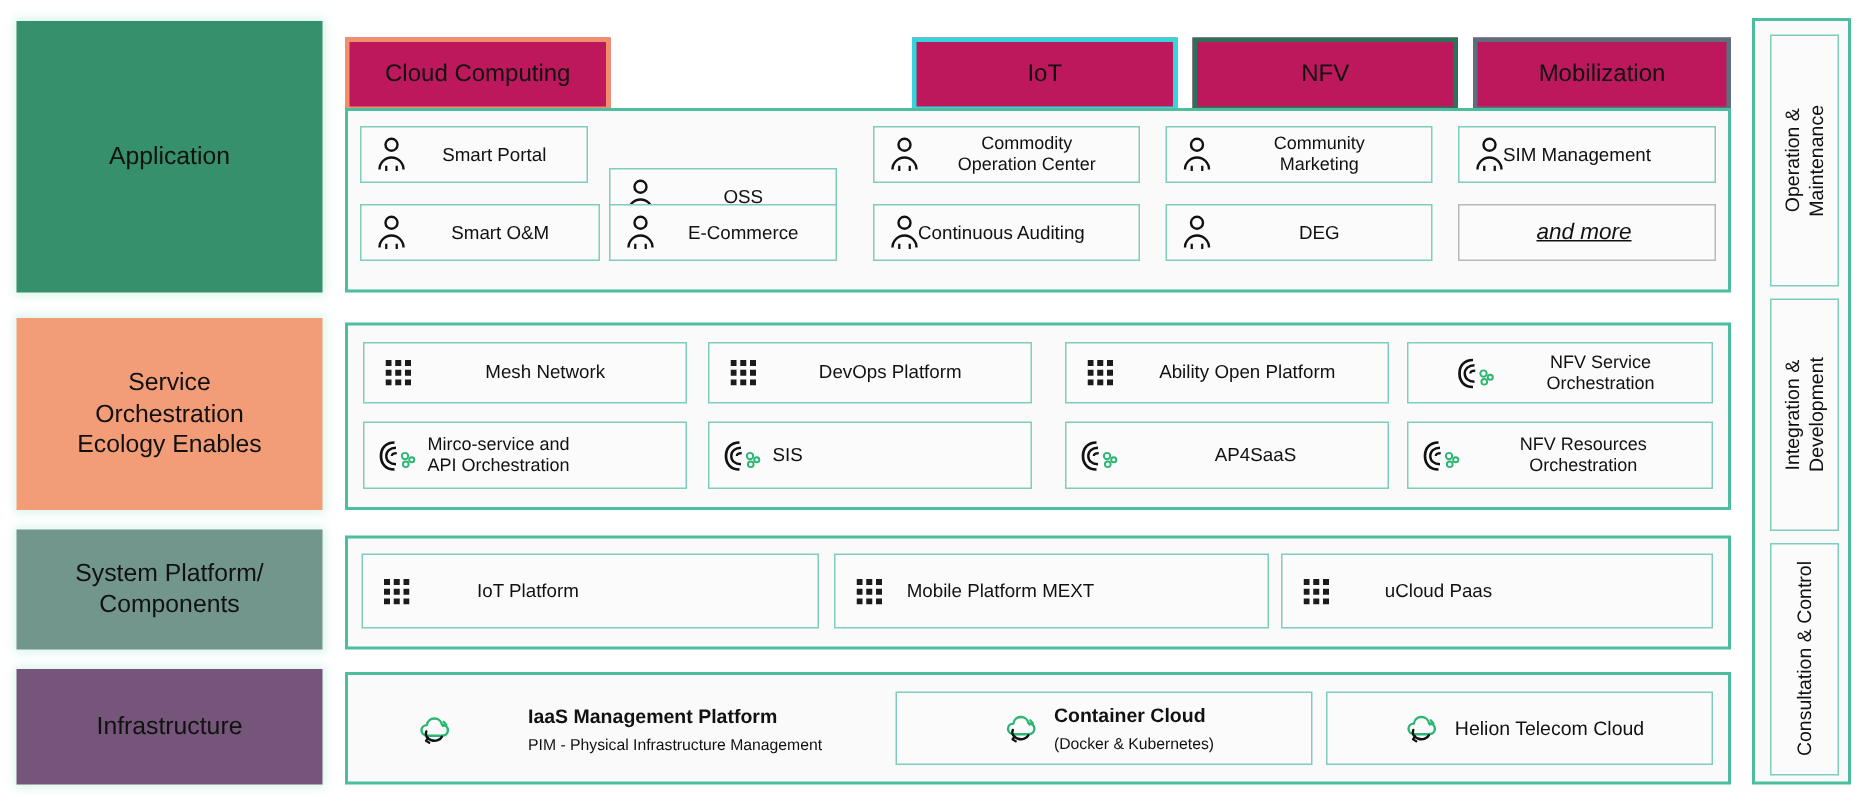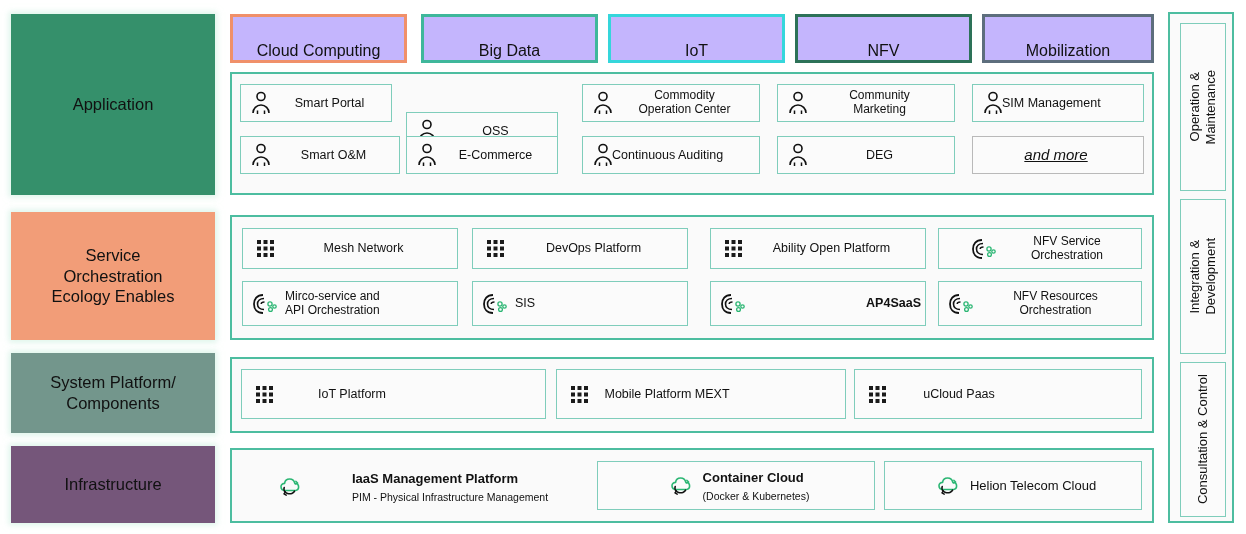--- a/index.html
+++ b/index.html
@@ -37,25 +37,26 @@
     color:#111;
     font-size:16.5px;
     line-height:1.25;
     box-sizing:border-box;
     box-shadow:0 0 6px 2px rgba(190,235,215,.55);
   }
 
   
   .chip{
     position:absolute;
-    background:#c4b5fd;
-    box-sizing:border-box;
-    display:flex;align-items:flex-end;justify-content:center;
+    background:#be185d;
+    box-sizing:border-box;
+    display:flex;align-items:center;justify-content:center;
     font-size:16px;
     color:#111;
+    margin-top:11px;
   }
 
   
   .rail{
     position:absolute;
     border:2px solid #4DBDA0;
     background:#fafafa;
     box-sizing:border-box;
   }
   .rail-cell{
@@ -101,23 +102,20 @@
   .infra-single{font-size:13px;margin-left:8px;text-align:center;}
 </style>
 </head>
 <body>
 
 <div class="canvas">
 
   <div class="chip" style="left:230px;top:14px;width:177px;height:49px;border:3px solid #F0906A;">
     <span>Cloud Computing</span>
   </div>
-  <div class="chip" style="left:421px;top:14px;width:177px;height:49px;border:3px solid #3FB79B;">
-    <span>Big Data</span>
-  </div>
   <div class="chip" style="left:608px;top:14px;width:177px;height:49px;border:3px solid #35D6DB;">
     <span>IoT</span>
   </div>
   <div class="chip" style="left:795px;top:14px;width:177px;height:49px;border:3px solid #2D7258;">
     <span>NFV</span>
   </div>
   <div class="chip" style="left:982px;top:14px;width:172px;height:49px;border:3px solid #5D6E7D;">
     <span>Mobilization</span>
   </div>
 
@@ -329,21 +327,21 @@
 
     <div class="tile" style="position:absolute;left:478px;top:64px;width:216px;height:45px;">
       <svg class="ico ico-wave" viewBox="0 0 26 22">
         <path d="M11 2 C5 2 2 6 2 11 C2 16 5 20 11 20" fill="none" stroke="#111" stroke-width="1.8"></path>
         <path d="M12 5.5 C8 5.5 5.5 7.8 5.5 11 C5.5 14.2 8 16.5 12 16.5" fill="none" stroke="#111" stroke-width="1.6"></path>
         <path d="M12.5 9 C10.5 9 9.2 9.9 9.2 11" fill="none" stroke="#111" stroke-width="1.5"></path>
         <circle cx="18" cy="11" r="2.1" fill="none" stroke="#2BB673" stroke-width="1.3"></circle>
         <circle cx="18.5" cy="16.5" r="1.9" fill="none" stroke="#2BB673" stroke-width="1.3"></circle>
         <circle cx="22.5" cy="13.5" r="1.7" fill="none" stroke="#2BB673" stroke-width="1.3"></circle>
       </svg>
-      <span class="lbl" style="text-align:right;margin-left:7px;font-weight:bold;">AP4SaaS</span>
+      <span class="lbl" style="text-align:center;margin-left:7px;">AP4SaaS</span>
     </div>
 
     <div class="tile" style="position:absolute;left:706px;top:64px;width:204px;height:45px;">
       <svg class="ico ico-wave" viewBox="0 0 26 22">
         <path d="M11 2 C5 2 2 6 2 11 C2 16 5 20 11 20" fill="none" stroke="#111" stroke-width="1.8"></path>
         <path d="M12 5.5 C8 5.5 5.5 7.8 5.5 11 C5.5 14.2 8 16.5 12 16.5" fill="none" stroke="#111" stroke-width="1.6"></path>
         <path d="M12.5 9 C10.5 9 9.2 9.9 9.2 11" fill="none" stroke="#111" stroke-width="1.5"></path>
         <circle cx="18" cy="11" r="2.1" fill="none" stroke="#2BB673" stroke-width="1.3"></circle>
         <circle cx="18.5" cy="16.5" r="1.9" fill="none" stroke="#2BB673" stroke-width="1.3"></circle>
         <circle cx="22.5" cy="13.5" r="1.7" fill="none" stroke="#2BB673" stroke-width="1.3"></circle>

